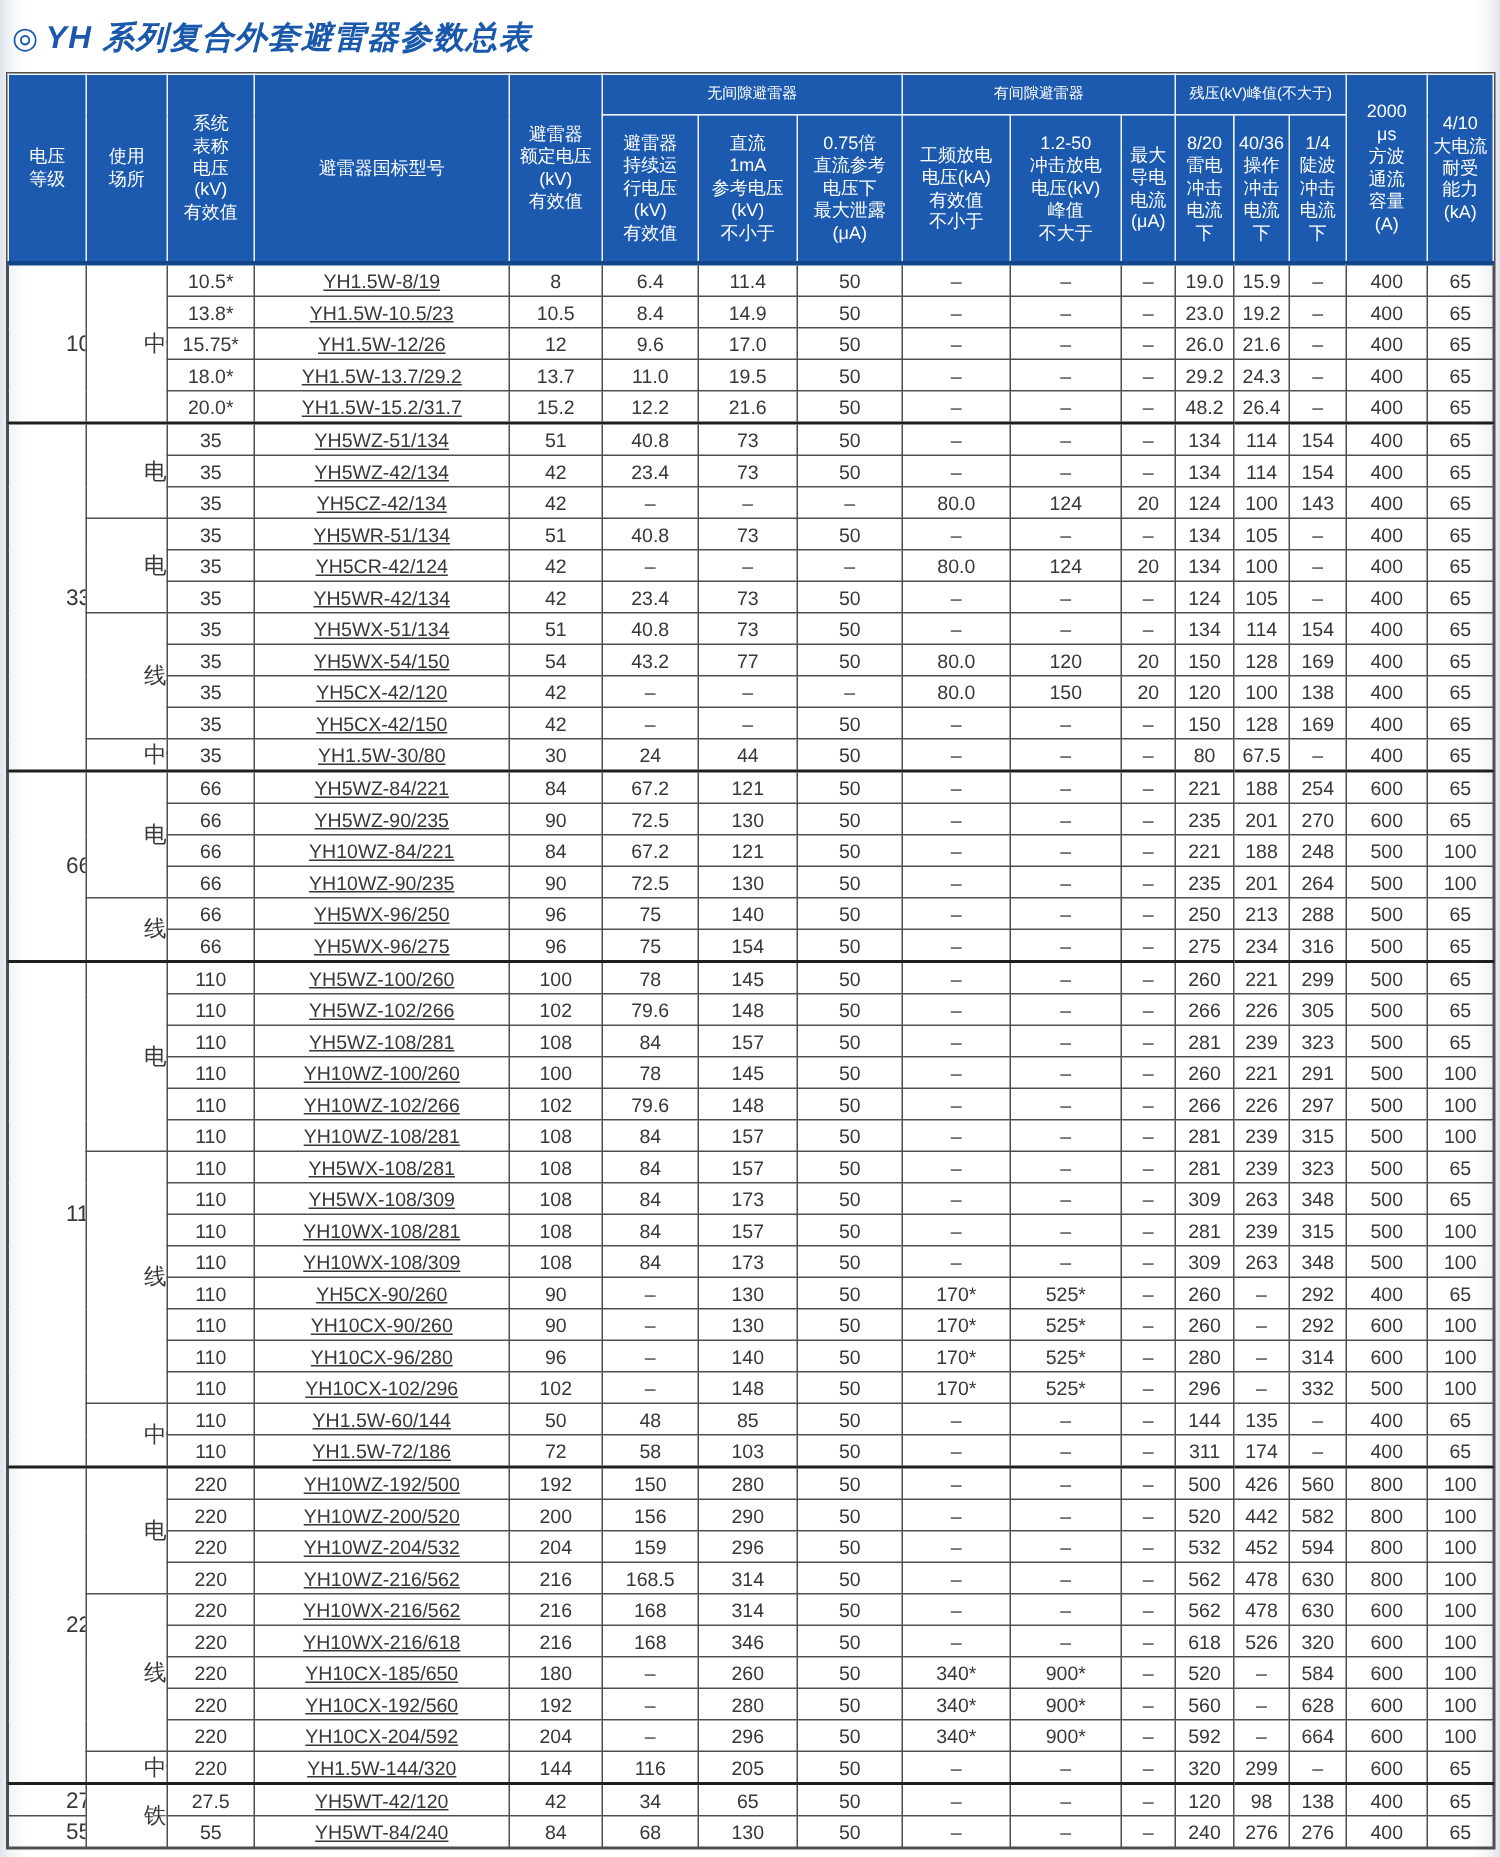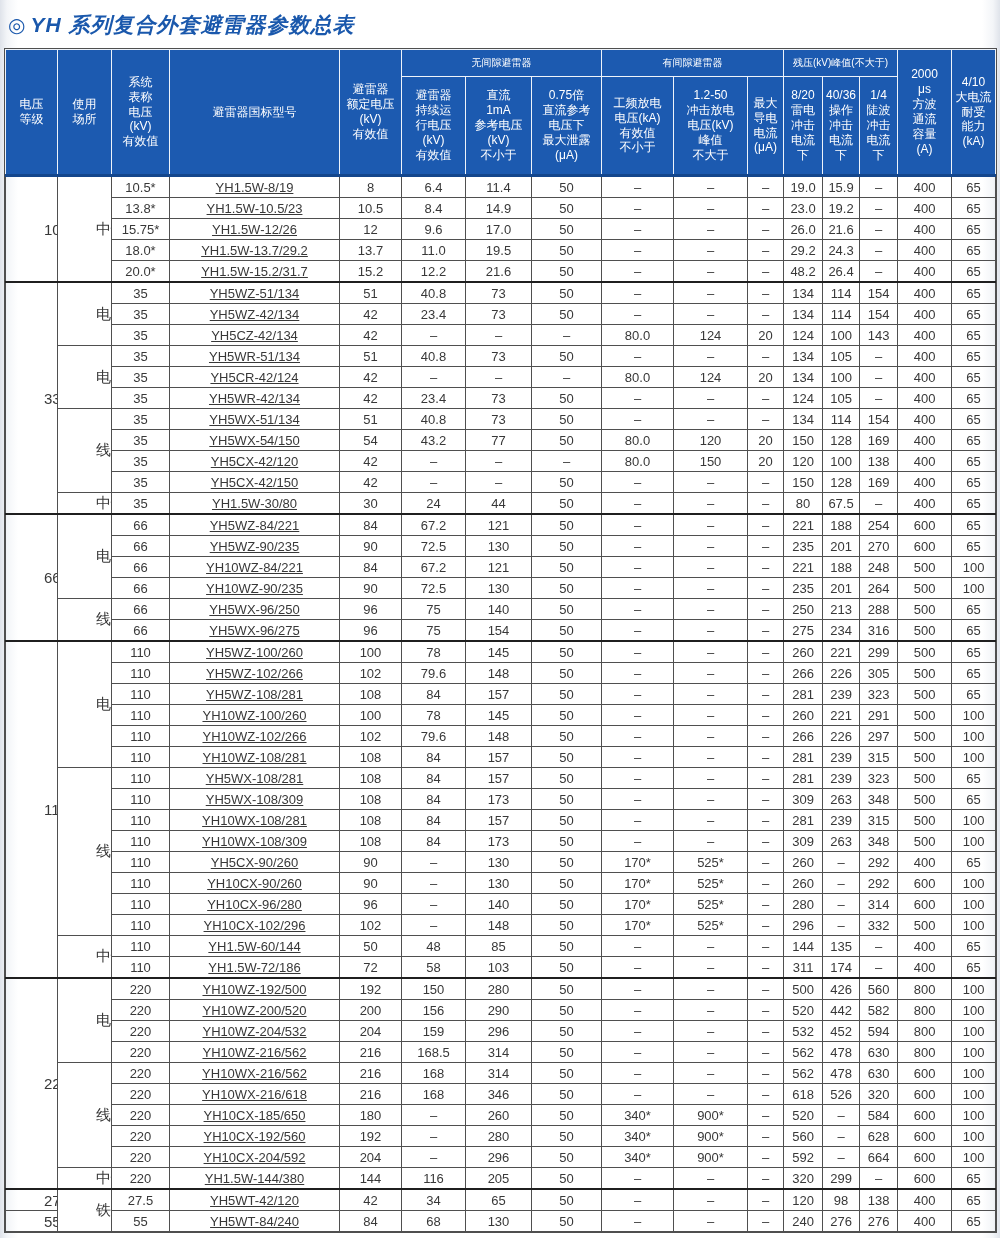--- a/index.html
+++ b/index.html
@@ -913,21 +913,21 @@
         <td>–</td>
         <td>592</td>
         <td>–</td>
         <td>664</td>
         <td>600</td>
         <td>100</td>
       </tr>
       <tr>
         <td rowspan="1" class="usage-cell">中性点型</td>
         <td>220</td>
-        <td class="model-col">YH1.5W-144/380</td>
+        <td class="model-col">YH1.5W-144/320</td>
         <td>144</td>
         <td>116</td>
         <td>205</td>
         <td>50</td>
         <td>–</td>
         <td>–</td>
         <td>–</td>
         <td>320</td>
         <td>299</td>
         <td>–</td>

